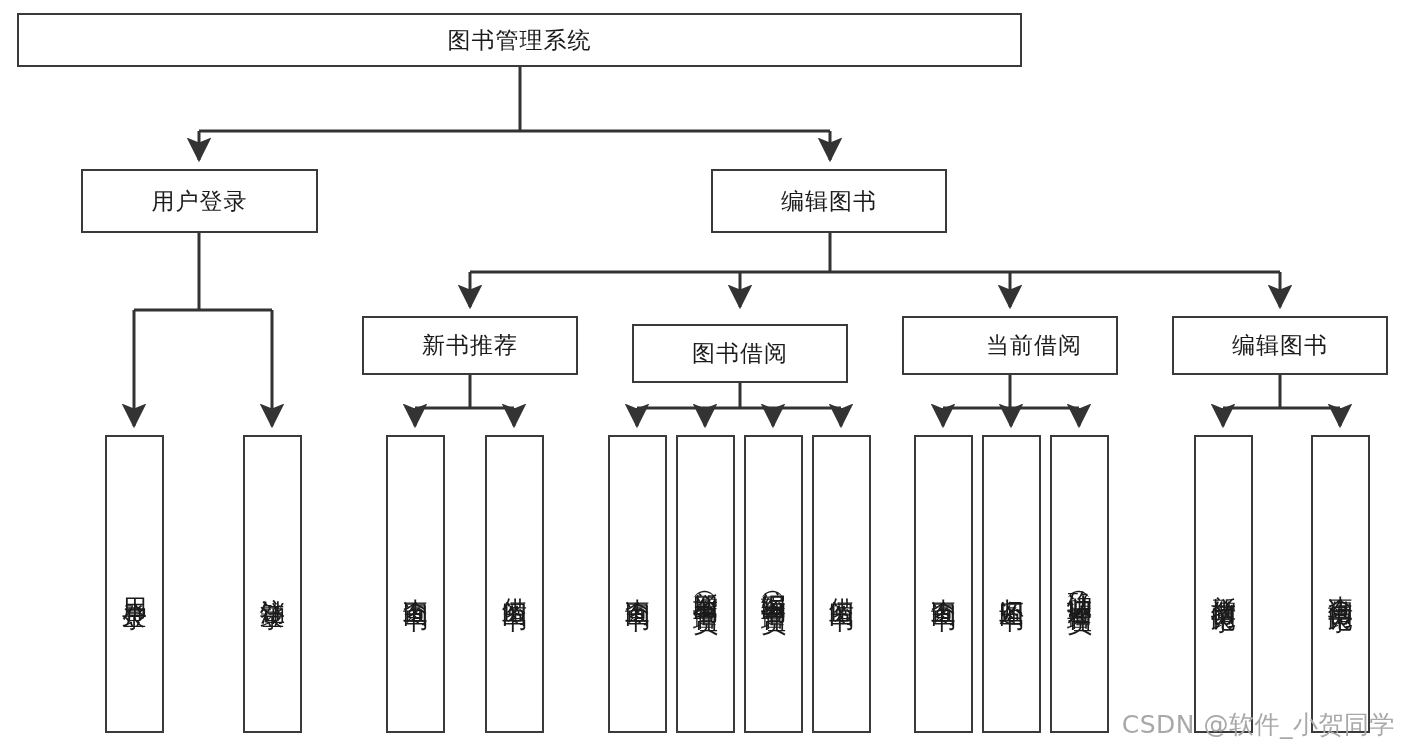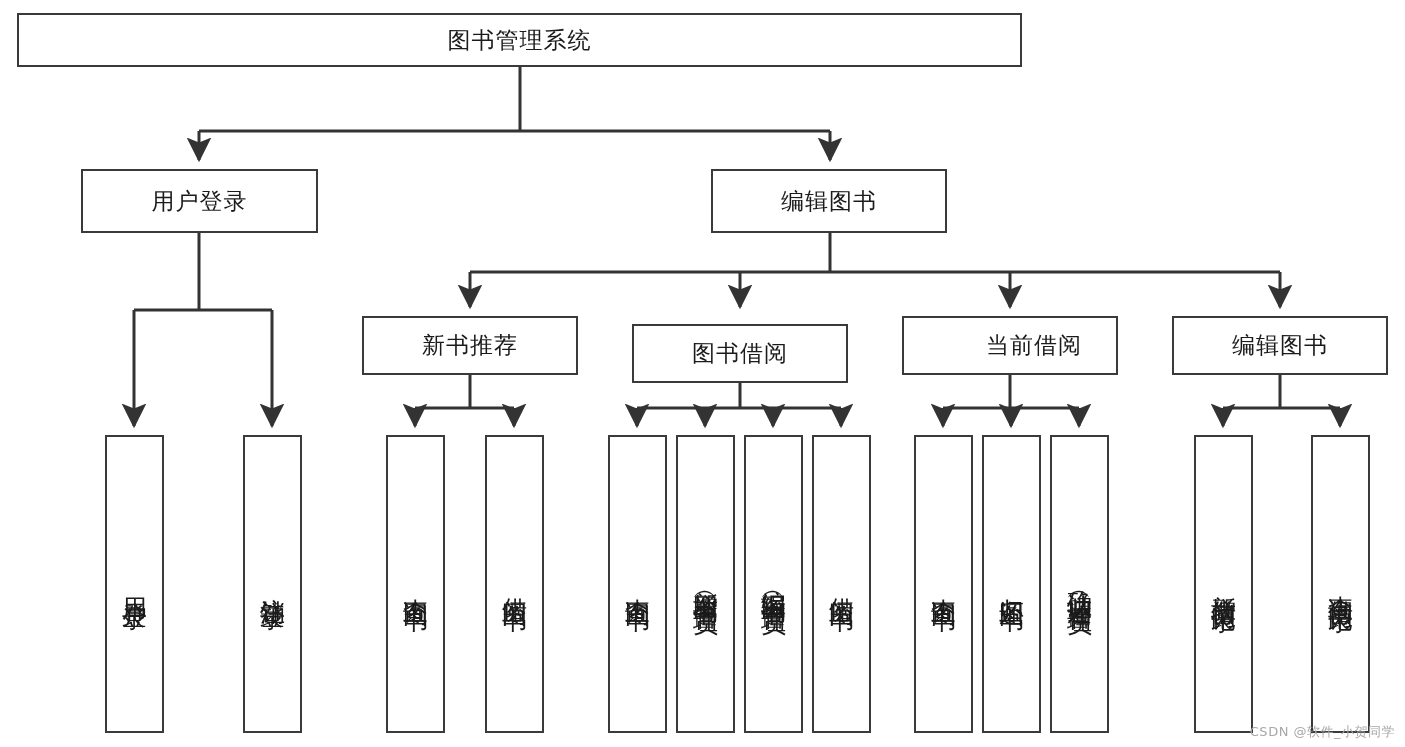--- a/index.html
+++ b/index.html
@@ -56,21 +56,21 @@
     display: block;
   }
   .node.v .lbl {
     writing-mode: vertical-rl;
     text-orientation: upright;
   }
   #watermark {
     position: absolute;
     right: 10px;
     bottom: 6px;
-    font-size: 13px;
+    font-size: 25px;
     color: #a8a8a8;
     letter-spacing: 0.5px;
     user-select: none;
   }
 </style>
 </head>
 <body>
 
 <div id="canvas">
 

